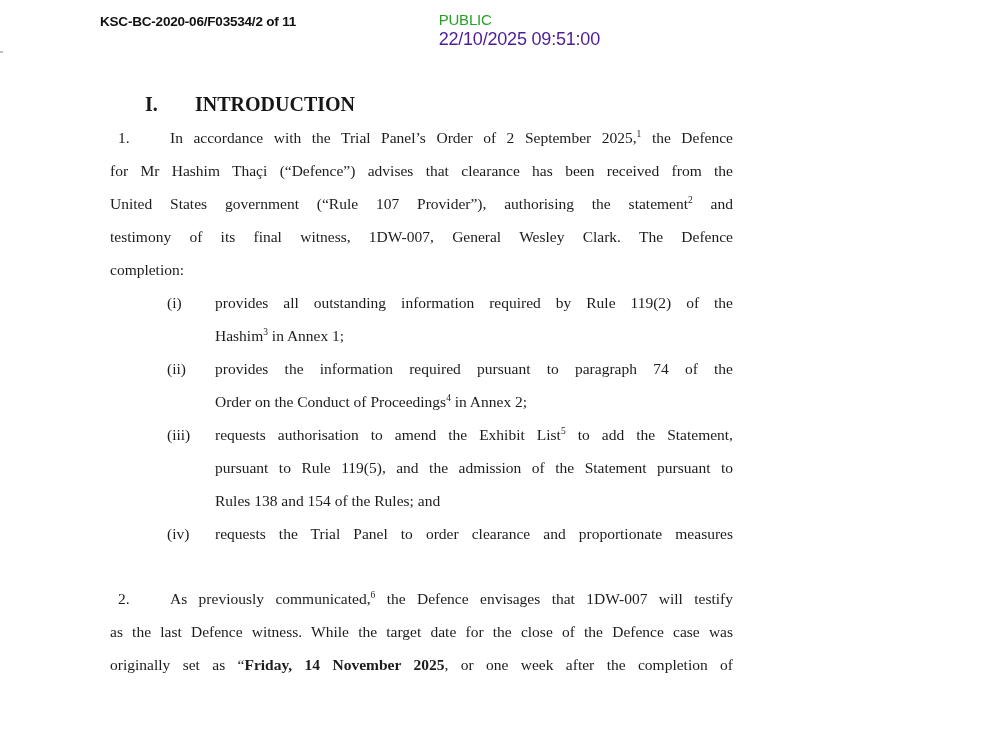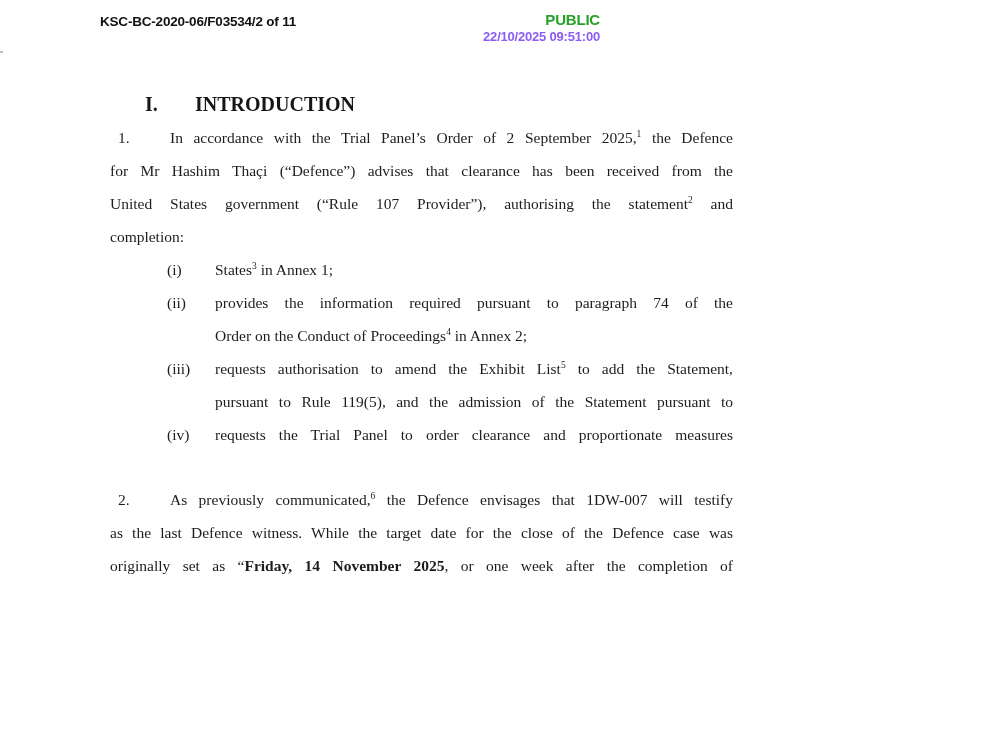--- a/index.html
+++ b/index.html
@@ -20,28 +20,28 @@
     font-family: "Liberation Sans", sans-serif;
     font-weight: 700;
     font-size: 13.5px;
     color: #111111;
     letter-spacing: -0.2px;
   }
   .hdr-right {
     position: absolute;
     top: 11px;
     right: 212px;
-    text-align: right;
+    text-align: left;
     font-family: "Liberation Sans", sans-serif;
-    font-weight: 700;
+    font-weight: 400;
     line-height: 1.18;
     margin-left: 22px;
   }
   .hdr-public { font-size: 15px; letter-spacing: -0.2px; }
-  .hdr-date   { font-size: 13px; color: #8b5cf6; letter-spacing: -0.2px; white-space: nowrap; }
+  .hdr-date   { font-size: 18px; color: #4c1d95; letter-spacing: -0.2px; white-space: nowrap; }
 
   .edge-mark {
     position: absolute;
     left: 0;
     top: 51px;
     width: 3px;
     height: 2px;
     background: #bfbfbf;
   }
 
@@ -99,33 +99,35 @@
 
   <div class="content">
     <div class="heading">
       <span class="heading-num">I.</span><span class="heading-title">INTRODUCTION</span>
     </div>
     <div id="doc-blocks">
         <div class="block para">
           <div class="line p-first"><span class="pnum">1.</span><span class="">In accordance with the Trial Panel’s Order of 2 September 2025,</span><sup class="fnref">1</sup><span class=""> the Defence</span></div>
           <div class="line p-rest"><span class="">for Mr Hashim Thaçi (“Defence”) advises that clearance has been received from the</span></div>
           <div class="line p-rest"><span class="">United States government (“Rule 107 Provider”), authorising the statement</span><sup class="fnref">2</sup><span class=""> and</span></div>
+          <div class="line p-rest"><span class="">testimony of its final witness, 1DW-007, General Wesley Clark. The Defence</span></div>
           <div class="line last p-rest"><span class="">completion:</span></div>
         </div>
         <div class="block list">
-          <div class="line l-first"><span class="llabel">(i)</span></div>
-          <div class="line last l-rest"><span class="">States</span><sup class="fnref">3</sup><span class=""> in Annex 1;</span></div>
+          <div class="line l-first"><span class="llabel">(i)</span><span class="">provides all outstanding information required by Rule 119(2) of the</span></div>
+          <div class="line last l-rest"><span class="">Hashim</span><sup class="fnref">3</sup><span class=""> in Annex 1;</span></div>
         </div>
         <div class="block list">
           <div class="line l-first"><span class="llabel">(ii)</span><span class="">provides the information required pursuant to paragraph 74 of the</span></div>
           <div class="line last l-rest"><span class="">Order on the Conduct of Proceedings</span><sup class="fnref">4</sup><span class=""> in Annex 2;</span></div>
         </div>
         <div class="block list">
           <div class="line l-first"><span class="llabel">(iii)</span><span class="">requests authorisation to amend the Exhibit List</span><sup class="fnref">5</sup><span class=""> to add the Statement,</span></div>
           <div class="line l-rest"><span class="">pursuant to Rule 119(5), and the admission of the Statement pursuant to</span></div>
+          <div class="line last l-rest"><span class="">Rules 138 and 154 of the Rules; and</span></div>
         </div>
         <div class="block list">
           <div class="line l-first"><span class="llabel">(iv)</span><span class="">requests the Trial Panel to order clearance and proportionate measures</span></div>
         </div>
         <div class="block para gap">
           <div class="line p-first"><span class="pnum">2.</span><span class="">As previously communicated,</span><sup class="fnref">6</sup><span class=""> the Defence envisages that 1DW-007 will testify</span></div>
           <div class="line p-rest"><span class="">as the last Defence witness. While the target date for the close of the Defence case was</span></div>
           <div class="line p-rest"><span class="">originally set as “</span><span class="bold">Friday, 14 November 2025</span><span class="">, or one week after the completion of</span></div>
         </div>
       </div>

